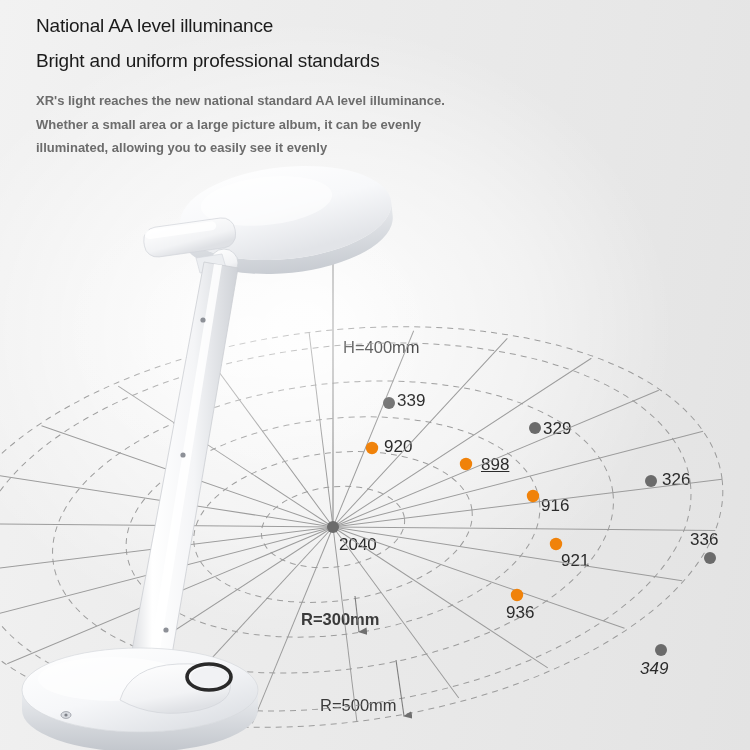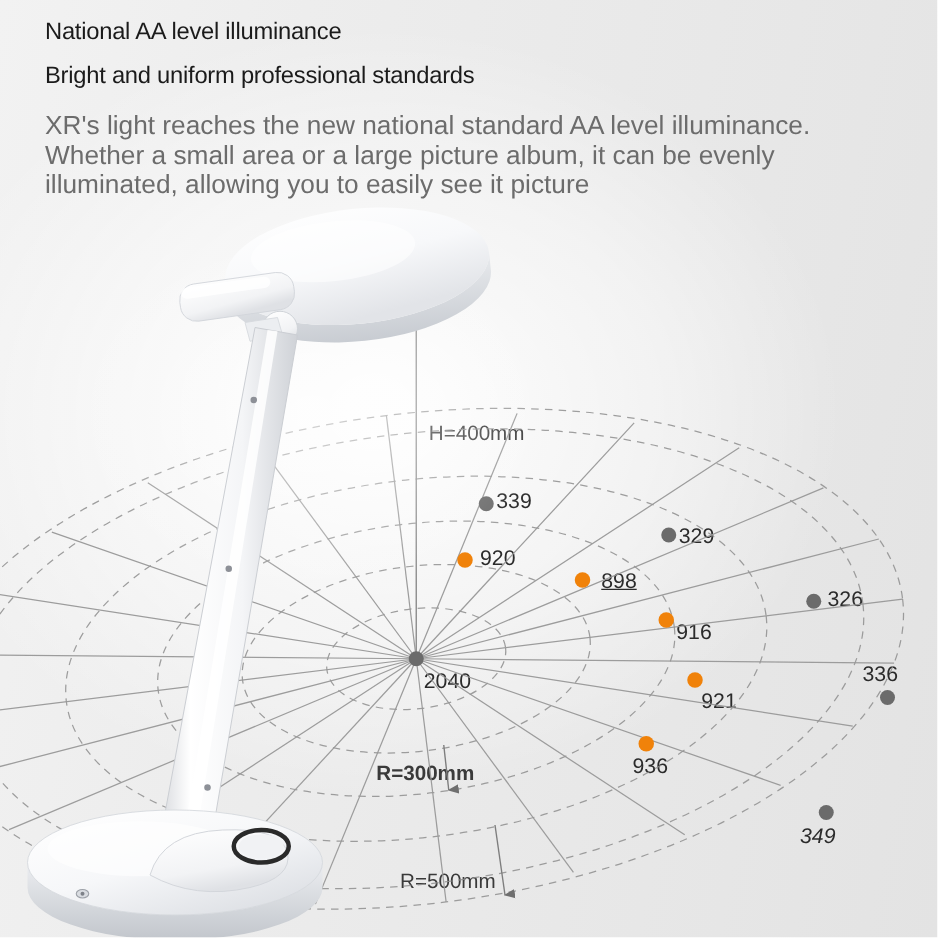--- a/index.html
+++ b/index.html
@@ -27,24 +27,25 @@
     z-index: 40;
   }
   .h-line {
     font-size: 19px;
     line-height: 35px;
     color: #1b1b1b;
     letter-spacing: -0.2px;
     white-space: nowrap;
   }
   .p-line {
-    font-size: 21px;
+    font-size: 13px;
     line-height: 23.5px;
     color: #6c6c6c;
     white-space: nowrap;
+    font-weight: bold;
   }
   #para { margin-top: 11px; }
 
   
   svg.layer {
     position: absolute;
     left: 0; top: 0;
     width: 750px; height: 750px;
     overflow: visible;
   }
@@ -85,21 +86,21 @@
 <div id="page">
 
   <div id="textblock">
     <div id="headline">
       <div class="h-line">National AA level illuminance</div>
       <div class="h-line">Bright and uniform professional standards</div>
     </div>
     <div id="para">
       <div class="p-line">XR's light reaches the new national standard AA level illuminance.</div>
       <div class="p-line">Whether a small area or a large picture album, it can be evenly</div>
-      <div class="p-line">illuminated, allowing you to easily see it picture</div>
+      <div class="p-line">illuminated, allowing you to easily see it evenly</div>
     </div>
   </div>
 
   <svg class="layer" id="diagram-layer" viewBox="0 0 750 750">
     <defs>
       <marker id="arrowUp" markerWidth="9" markerHeight="9" refX="4.5" refY="8" orient="auto-start-reverse" markerUnits="userSpaceOnUse">
         <path d="M4.5,0 L8.2,9 L0.8,9 Z" fill="#7a7a7a"></path>
       </marker>
       <marker id="arrowDn" markerWidth="9" markerHeight="9" refX="4.5" refY="8" orient="auto" markerUnits="userSpaceOnUse">
         <path d="M4.5,9 L8.2,0 L0.8,0 Z" fill="#6f6f6f"></path>

